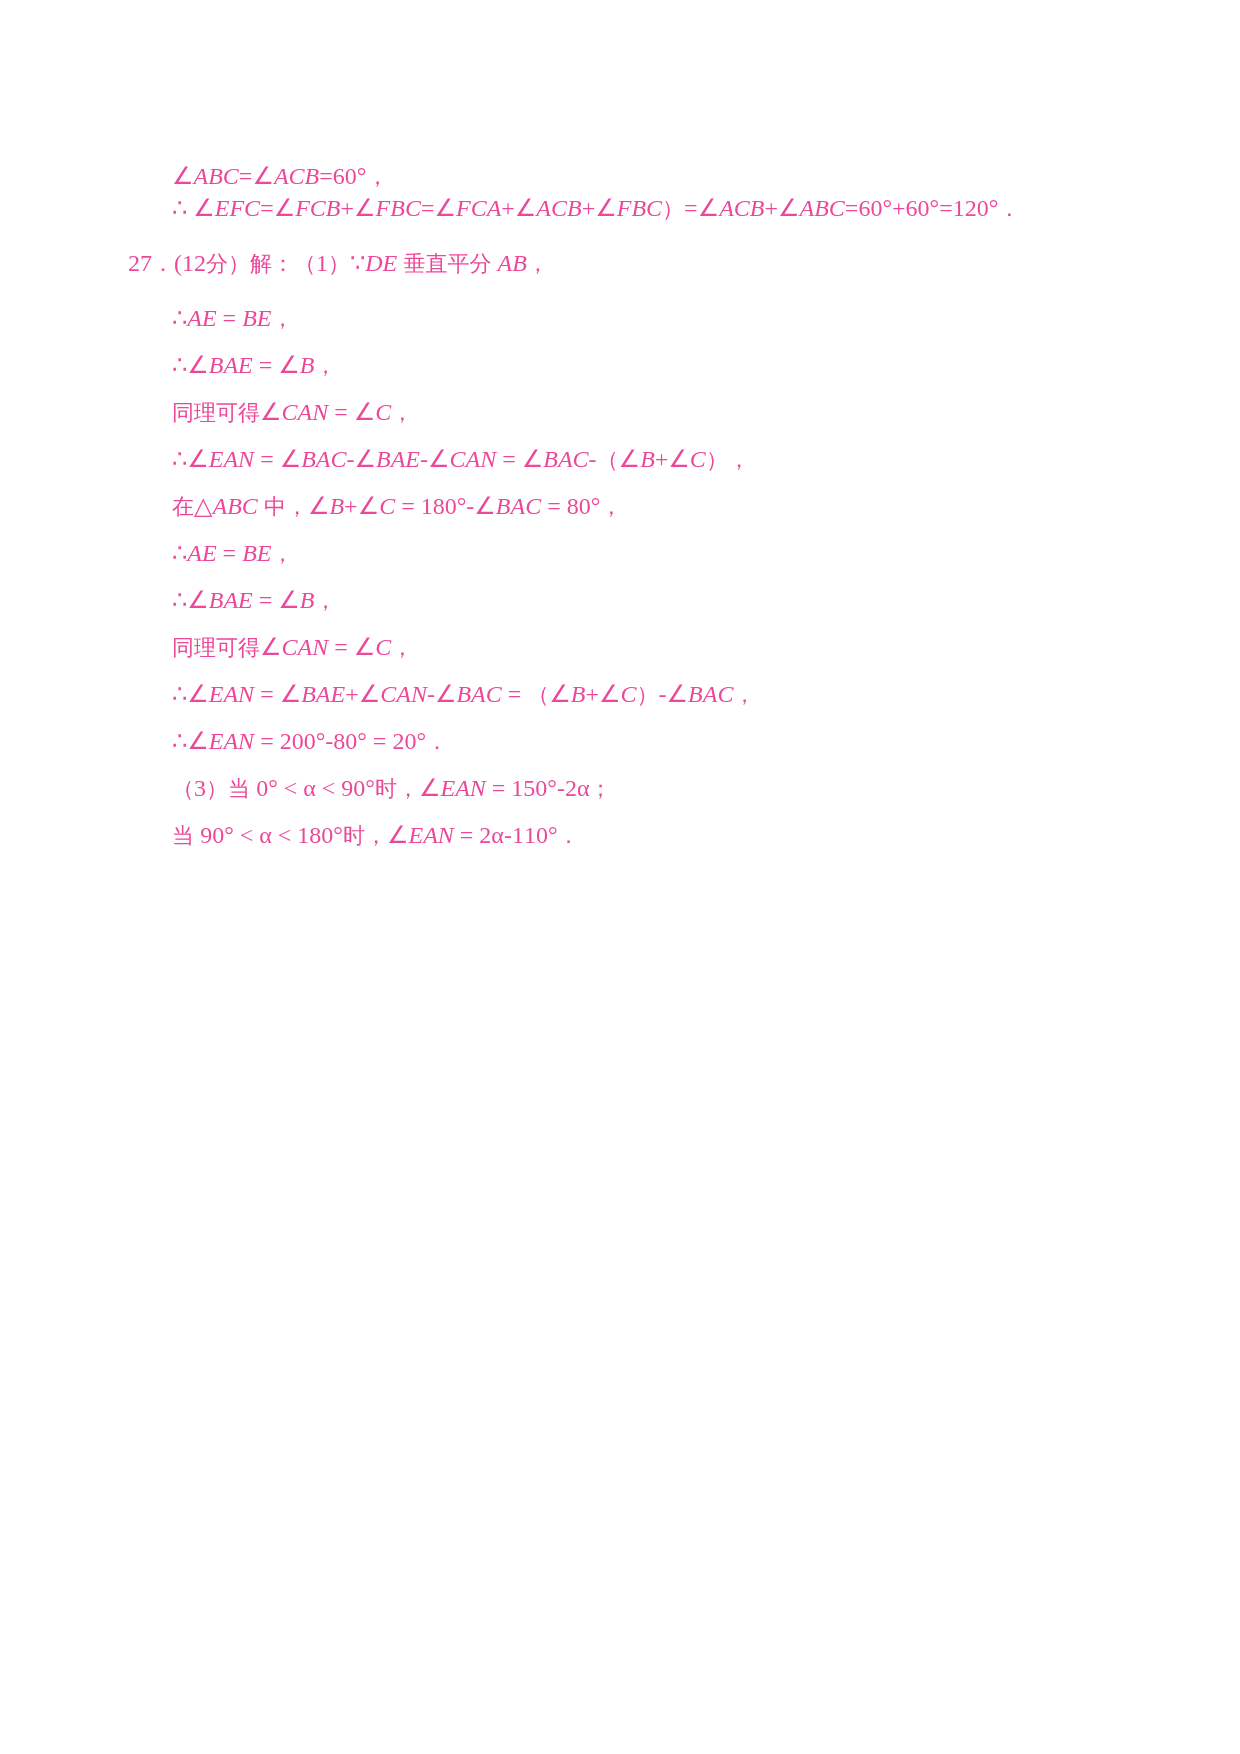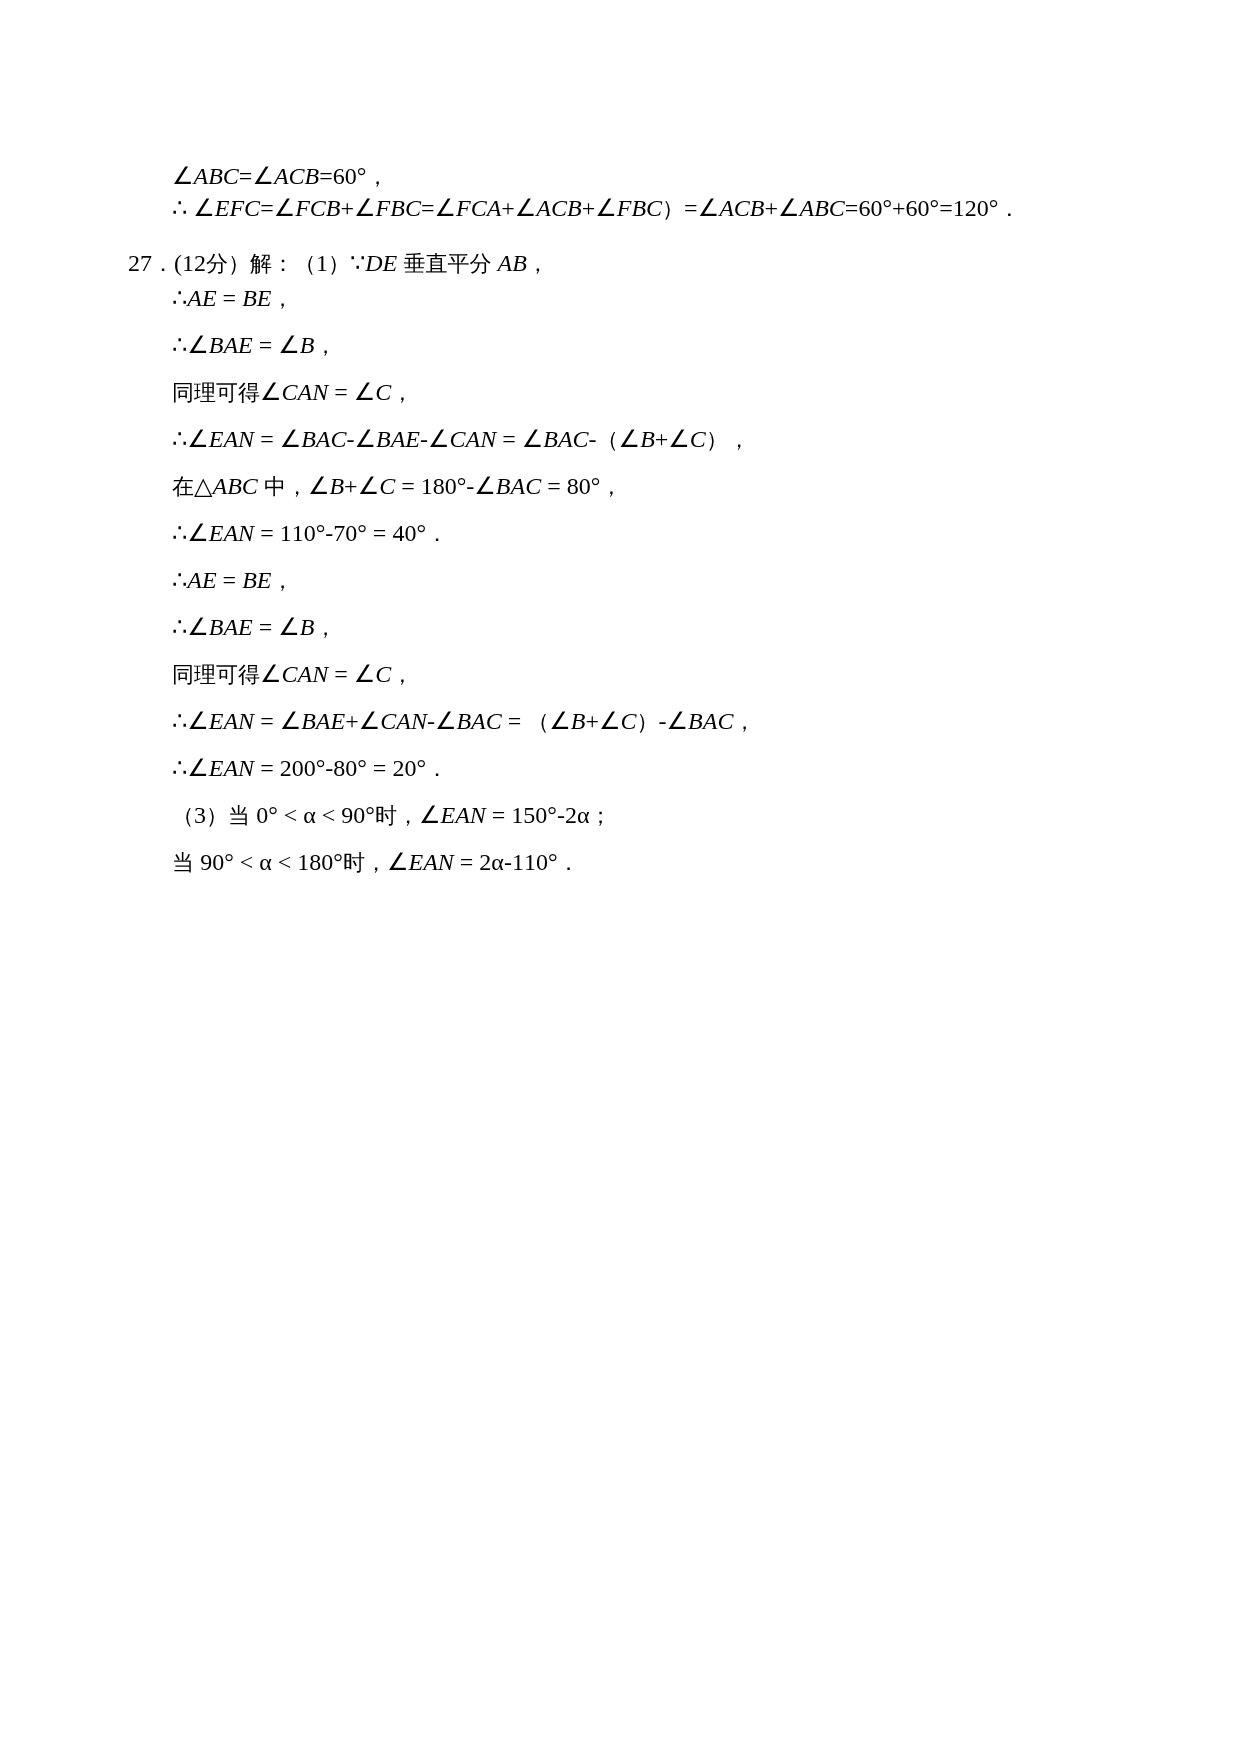--- a/index.html
+++ b/index.html
@@ -12,34 +12,34 @@
     background: #ffffff;
     position: relative;
     overflow: hidden;
     font-kerning: none;
   }
   .doc {
     position: absolute;
     top: 163px;
     left: 0;
     right: 0;
-    color: #000000;
+    color: #ec4899;
   }
   p.line {
     margin: 0 0 20px 172px;
     font-family: "Liberation Serif", "DejaVu Serif", serif;
     font-size: 24px;
     line-height: 26px;
     white-space: nowrap;
   }
   
   p.line-0 { margin-bottom: 5px; }
   p.line-1 { margin-bottom: 28px; }
   
-  p.line-2 { margin-left: 128px; margin-bottom: 8px; }
+  p.line-2 { margin-left: 128px; margin-bottom: 28px; }
   
   span.m {
     font-style: italic;
     font-family: "Liberation Serif", "DejaVu Serif", serif;
   }
   
   span.n {
     font-style: normal;
     font-family: "Liberation Serif", "DejaVu Sans", serif;
   }
@@ -56,21 +56,20 @@
 <main class="doc">
   <div>
       <p class="line line-0"><span class="n">∠</span><span class="m">ABC</span><span class="n">=</span><span class="n">∠</span><span class="m">ACB</span><span class="n">=60°</span><span class="c">，</span></p>
       <p class="line line-1"><span class="n">∴ </span><span class="n">∠</span><span class="m">EFC</span><span class="n">=</span><span class="n">∠</span><span class="m">FCB</span><span class="n">+</span><span class="n">∠</span><span class="m">FBC</span><span class="n">=</span><span class="n">∠</span><span class="m">FCA</span><span class="n">+</span><span class="n">∠</span><span class="m">ACB</span><span class="n">+</span><span class="n">∠</span><span class="m">FBC</span><span class="c">）</span><span class="n">=</span><span class="n">∠</span><span class="m">ACB</span><span class="n">+</span><span class="n">∠</span><span class="m">ABC</span><span class="n">=60°+60°=120°</span><span class="c">．</span></p>
       <p class="line line-2"><span class="n">27</span><span class="c">．</span><span class="n">(12</span><span class="c">分）</span><span class="c">解：（</span><span class="n">1</span><span class="c">）</span><span class="n">∵</span><span class="m">DE</span><span class="c"> 垂直平分 </span><span class="m">AB</span><span class="c">，</span></p>
       <p class="line line-3"><span class="n">∴</span><span class="m">AE</span><span class="n"> = </span><span class="m">BE</span><span class="c">，</span></p>
       <p class="line line-4"><span class="n">∴∠</span><span class="m">BAE</span><span class="n"> = ∠</span><span class="m">B</span><span class="c">，</span></p>
       <p class="line line-5"><span class="c">同理可得</span><span class="n">∠</span><span class="m">CAN</span><span class="n"> = ∠</span><span class="m">C</span><span class="c">，</span></p>
       <p class="line line-6"><span class="n">∴∠</span><span class="m">EAN</span><span class="n"> = ∠</span><span class="m">BAC</span><span class="n">-∠</span><span class="m">BAE</span><span class="n">-∠</span><span class="m">CAN</span><span class="n"> = ∠</span><span class="m">BAC</span><span class="n">-</span><span class="c">（</span><span class="n">∠</span><span class="m">B</span><span class="n">+∠</span><span class="m">C</span><span class="c">）</span><span class="c">，</span></p>
       <p class="line line-7"><span class="c">在</span><span class="n">△</span><span class="m">ABC</span><span class="c"> 中，</span><span class="n">∠</span><span class="m">B</span><span class="n">+∠</span><span class="m">C</span><span class="n"> = 180°-∠</span><span class="m">BAC</span><span class="n"> = 80°</span><span class="c">，</span></p>
-      <p class="line line-8"><span class="n">∴∠</span><span class="m">EAN</span><span class="n"> = 110°-70° = 40°</span><span class="c">．</span></p>
       <p class="line line-10"><span class="n">∴</span><span class="m">AE</span><span class="n"> = </span><span class="m">BE</span><span class="c">，</span></p>
       <p class="line line-11"><span class="n">∴∠</span><span class="m">BAE</span><span class="n"> = ∠</span><span class="m">B</span><span class="c">，</span></p>
       <p class="line line-12"><span class="c">同理可得</span><span class="n">∠</span><span class="m">CAN</span><span class="n"> = ∠</span><span class="m">C</span><span class="c">，</span></p>
       <p class="line line-13"><span class="n">∴∠</span><span class="m">EAN</span><span class="n"> = ∠</span><span class="m">BAE</span><span class="n">+∠</span><span class="m">CAN</span><span class="n">-∠</span><span class="m">BAC</span><span class="n"> = </span><span class="c">（</span><span class="n">∠</span><span class="m">B</span><span class="n">+∠</span><span class="m">C</span><span class="c">）</span><span class="n">-∠</span><span class="m">BAC</span><span class="c">，</span></p>
       <p class="line line-15"><span class="n">∴∠</span><span class="m">EAN</span><span class="n"> = 200°-80° = 20°</span><span class="c">．</span></p>
       <p class="line line-16"><span class="c">（</span><span class="n">3</span><span class="c">）</span><span class="c">当 </span><span class="n">0° &lt; α &lt; 90°</span><span class="c">时，</span><span class="n">∠</span><span class="m">EAN</span><span class="n"> = 150°-2α</span><span class="c">；</span></p>
       <p class="line line-17"><span class="c">当 </span><span class="n">90° &lt; α &lt; 180°</span><span class="c">时，</span><span class="n">∠</span><span class="m">EAN</span><span class="n"> = 2α-110°</span><span class="c">．</span></p>
     </div>
 </main>
 

